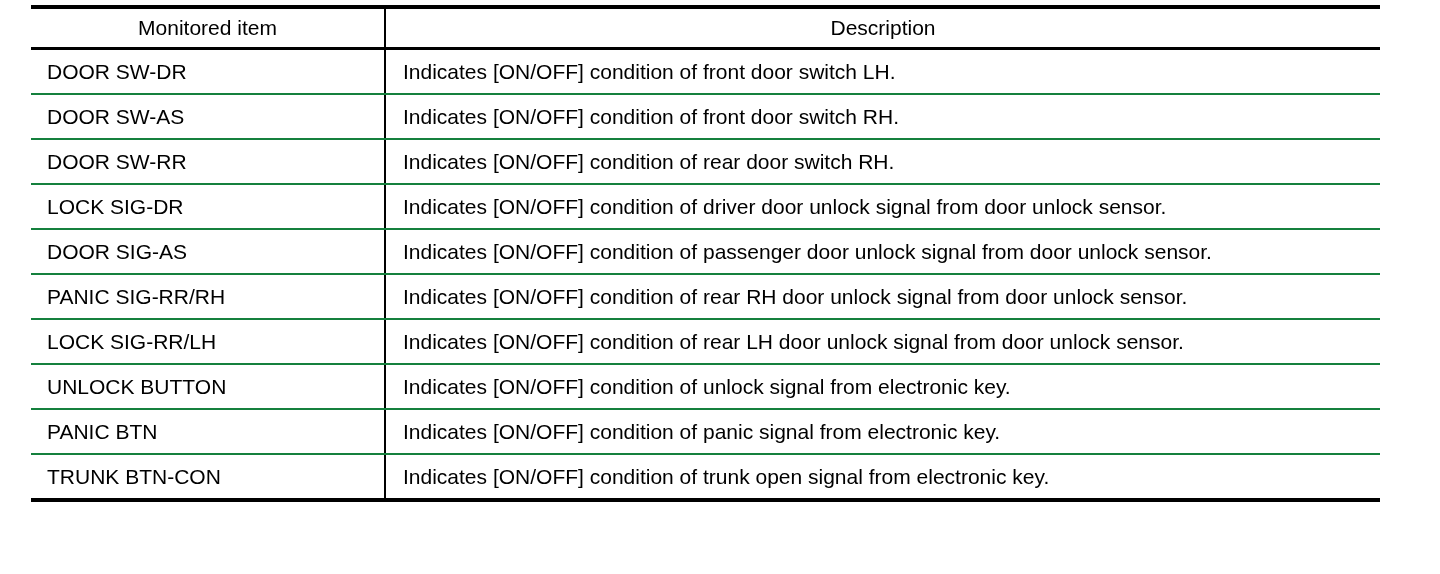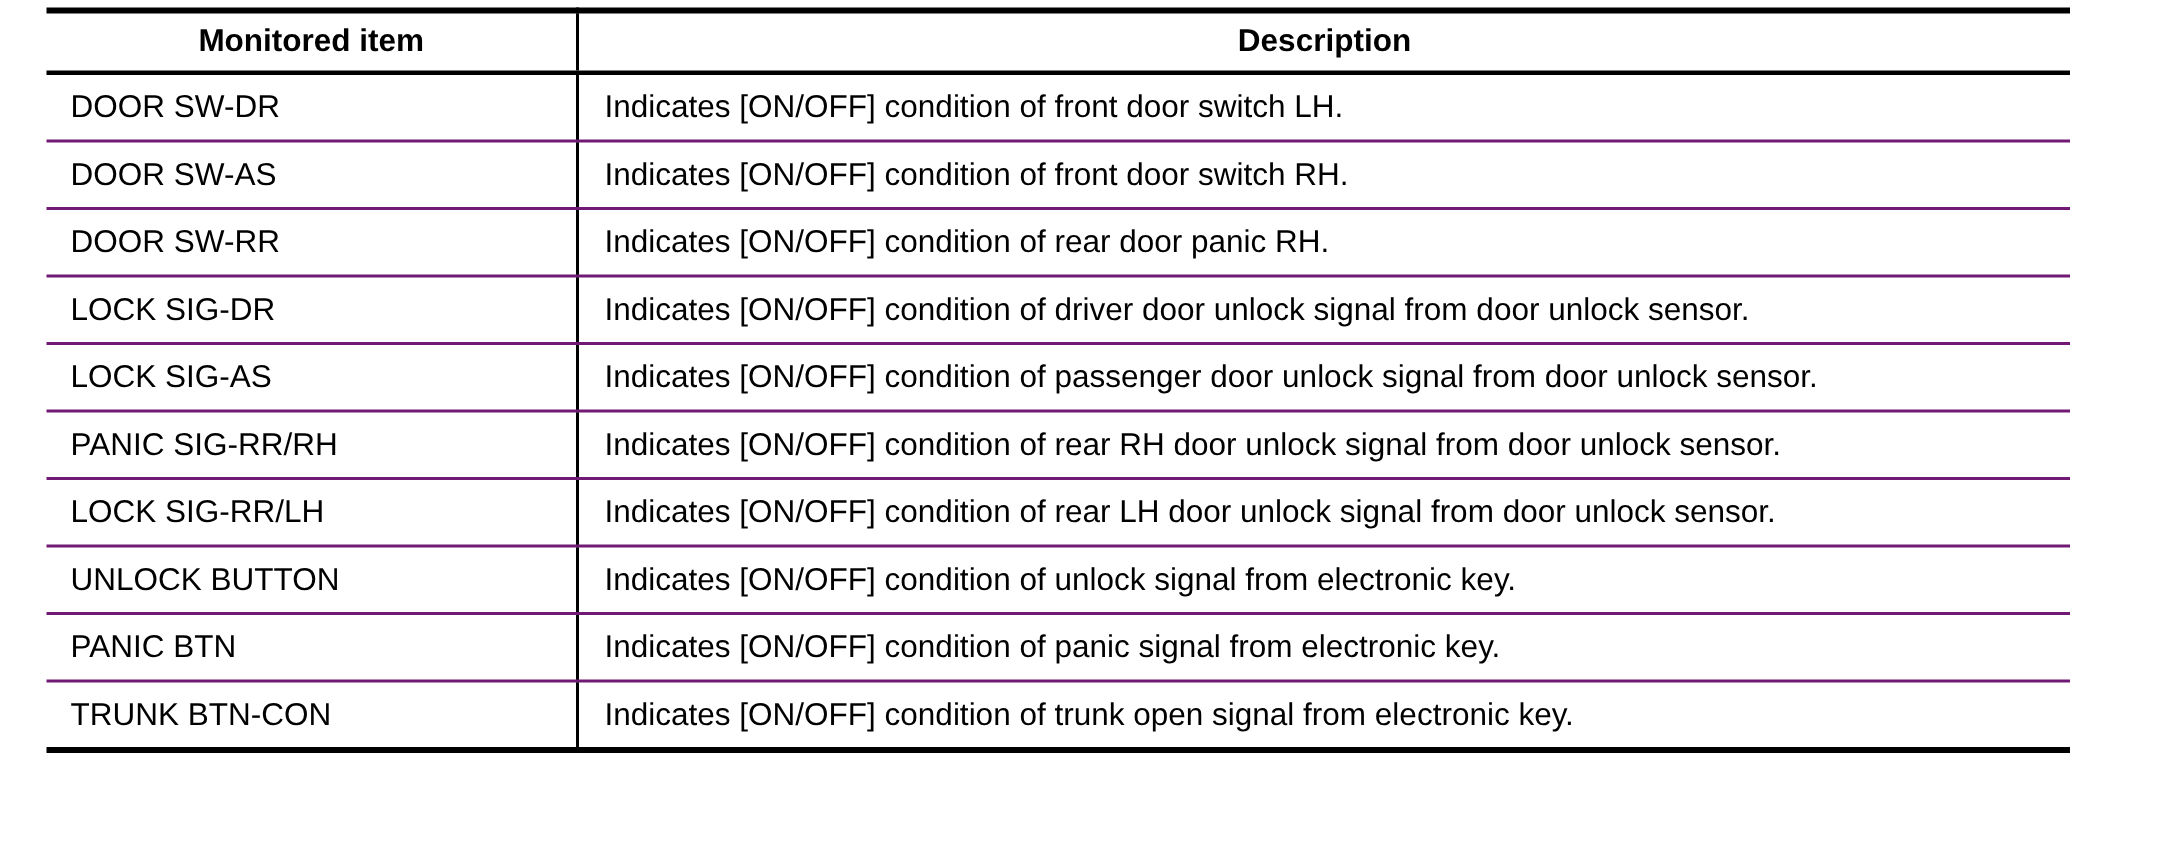--- a/index.html
+++ b/index.html
@@ -36,21 +36,21 @@
     table-layout: fixed;
     width: 1349px;
     border-top: 4px solid #000;
     border-bottom: 4px solid #000;
   }
 
   table.monitor-table col.col-item { width: 354px; }
   table.monitor-table col.col-desc { width: 995px; }
 
   thead th {
-    font-weight: bold;
+    font-weight: normal;
     font-size: 21px;
     text-align: center;
     height: 38px;
     line-height: 38px;
     padding: 0;
     border-bottom: 3px solid #000;
     vertical-align: middle;
   }
 
   thead th.th-item {
@@ -58,21 +58,21 @@
   }
 
   tbody td {
     font-size: 21px;
     height: 43px;
     line-height: 43px;
     padding: 0;
     vertical-align: middle;
     white-space: nowrap;
     overflow: hidden;
-    border-bottom: 2px solid #701a75;
+    border-bottom: 2px solid #15803d;
   }
 
   tbody tr:last-child td {
     border-bottom: none;
   }
 
   tbody td.cell-item {
     padding-left: 16px;
     border-right: 2px solid #000;
     text-align: left;
@@ -103,28 +103,28 @@
       <tr>
             <td class="cell-item">DOOR SW-DR</td>
             <td class="cell-desc">Indicates [ON/OFF] condition of front door switch LH.</td>
           </tr>
           <tr>
             <td class="cell-item">DOOR SW-AS</td>
             <td class="cell-desc">Indicates [ON/OFF] condition of front door switch RH.</td>
           </tr>
           <tr>
             <td class="cell-item">DOOR SW-RR</td>
-            <td class="cell-desc">Indicates [ON/OFF] condition of rear door panic RH.</td>
+            <td class="cell-desc">Indicates [ON/OFF] condition of rear door switch RH.</td>
           </tr>
           <tr>
             <td class="cell-item">LOCK SIG-DR</td>
             <td class="cell-desc">Indicates [ON/OFF] condition of driver door unlock signal from door unlock sensor.</td>
           </tr>
           <tr>
-            <td class="cell-item">LOCK SIG-AS</td>
+            <td class="cell-item">DOOR SIG-AS</td>
             <td class="cell-desc">Indicates [ON/OFF] condition of passenger door unlock signal from door unlock sensor.</td>
           </tr>
           <tr>
             <td class="cell-item">PANIC SIG-RR/RH</td>
             <td class="cell-desc">Indicates [ON/OFF] condition of rear RH door unlock signal from door unlock sensor.</td>
           </tr>
           <tr>
             <td class="cell-item">LOCK SIG-RR/LH</td>
             <td class="cell-desc">Indicates [ON/OFF] condition of rear LH door unlock signal from door unlock sensor.</td>
           </tr>

